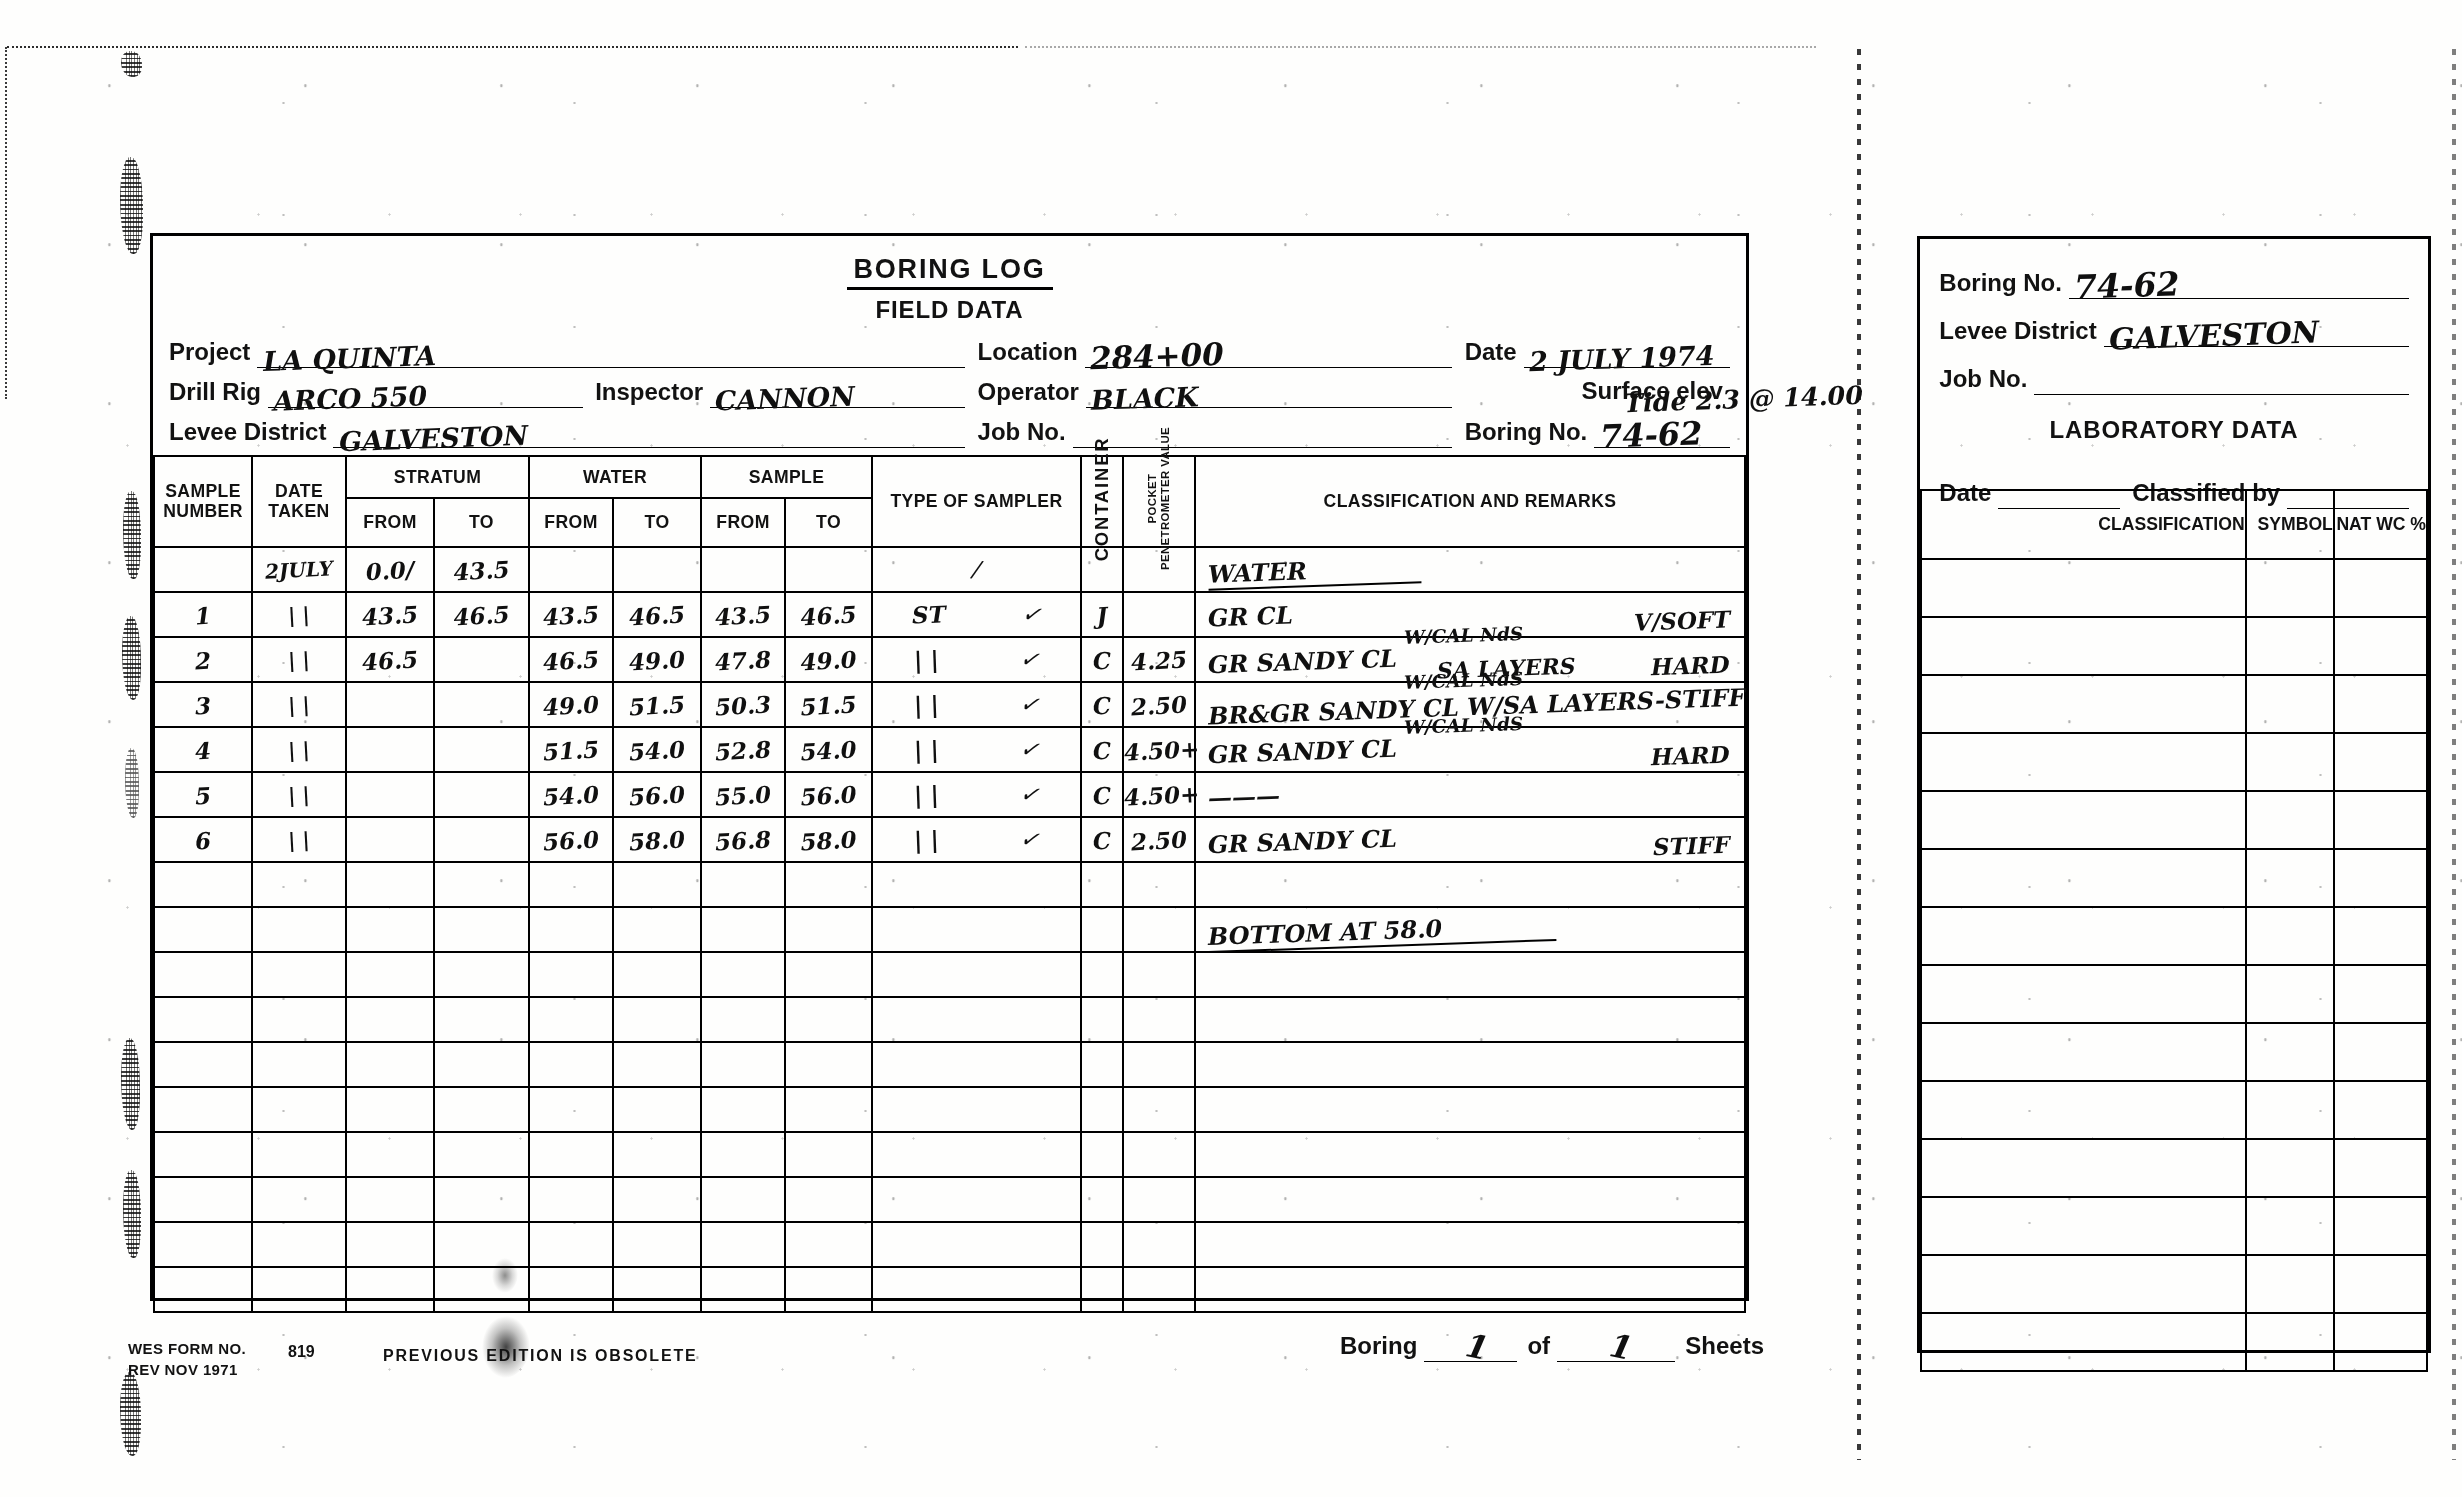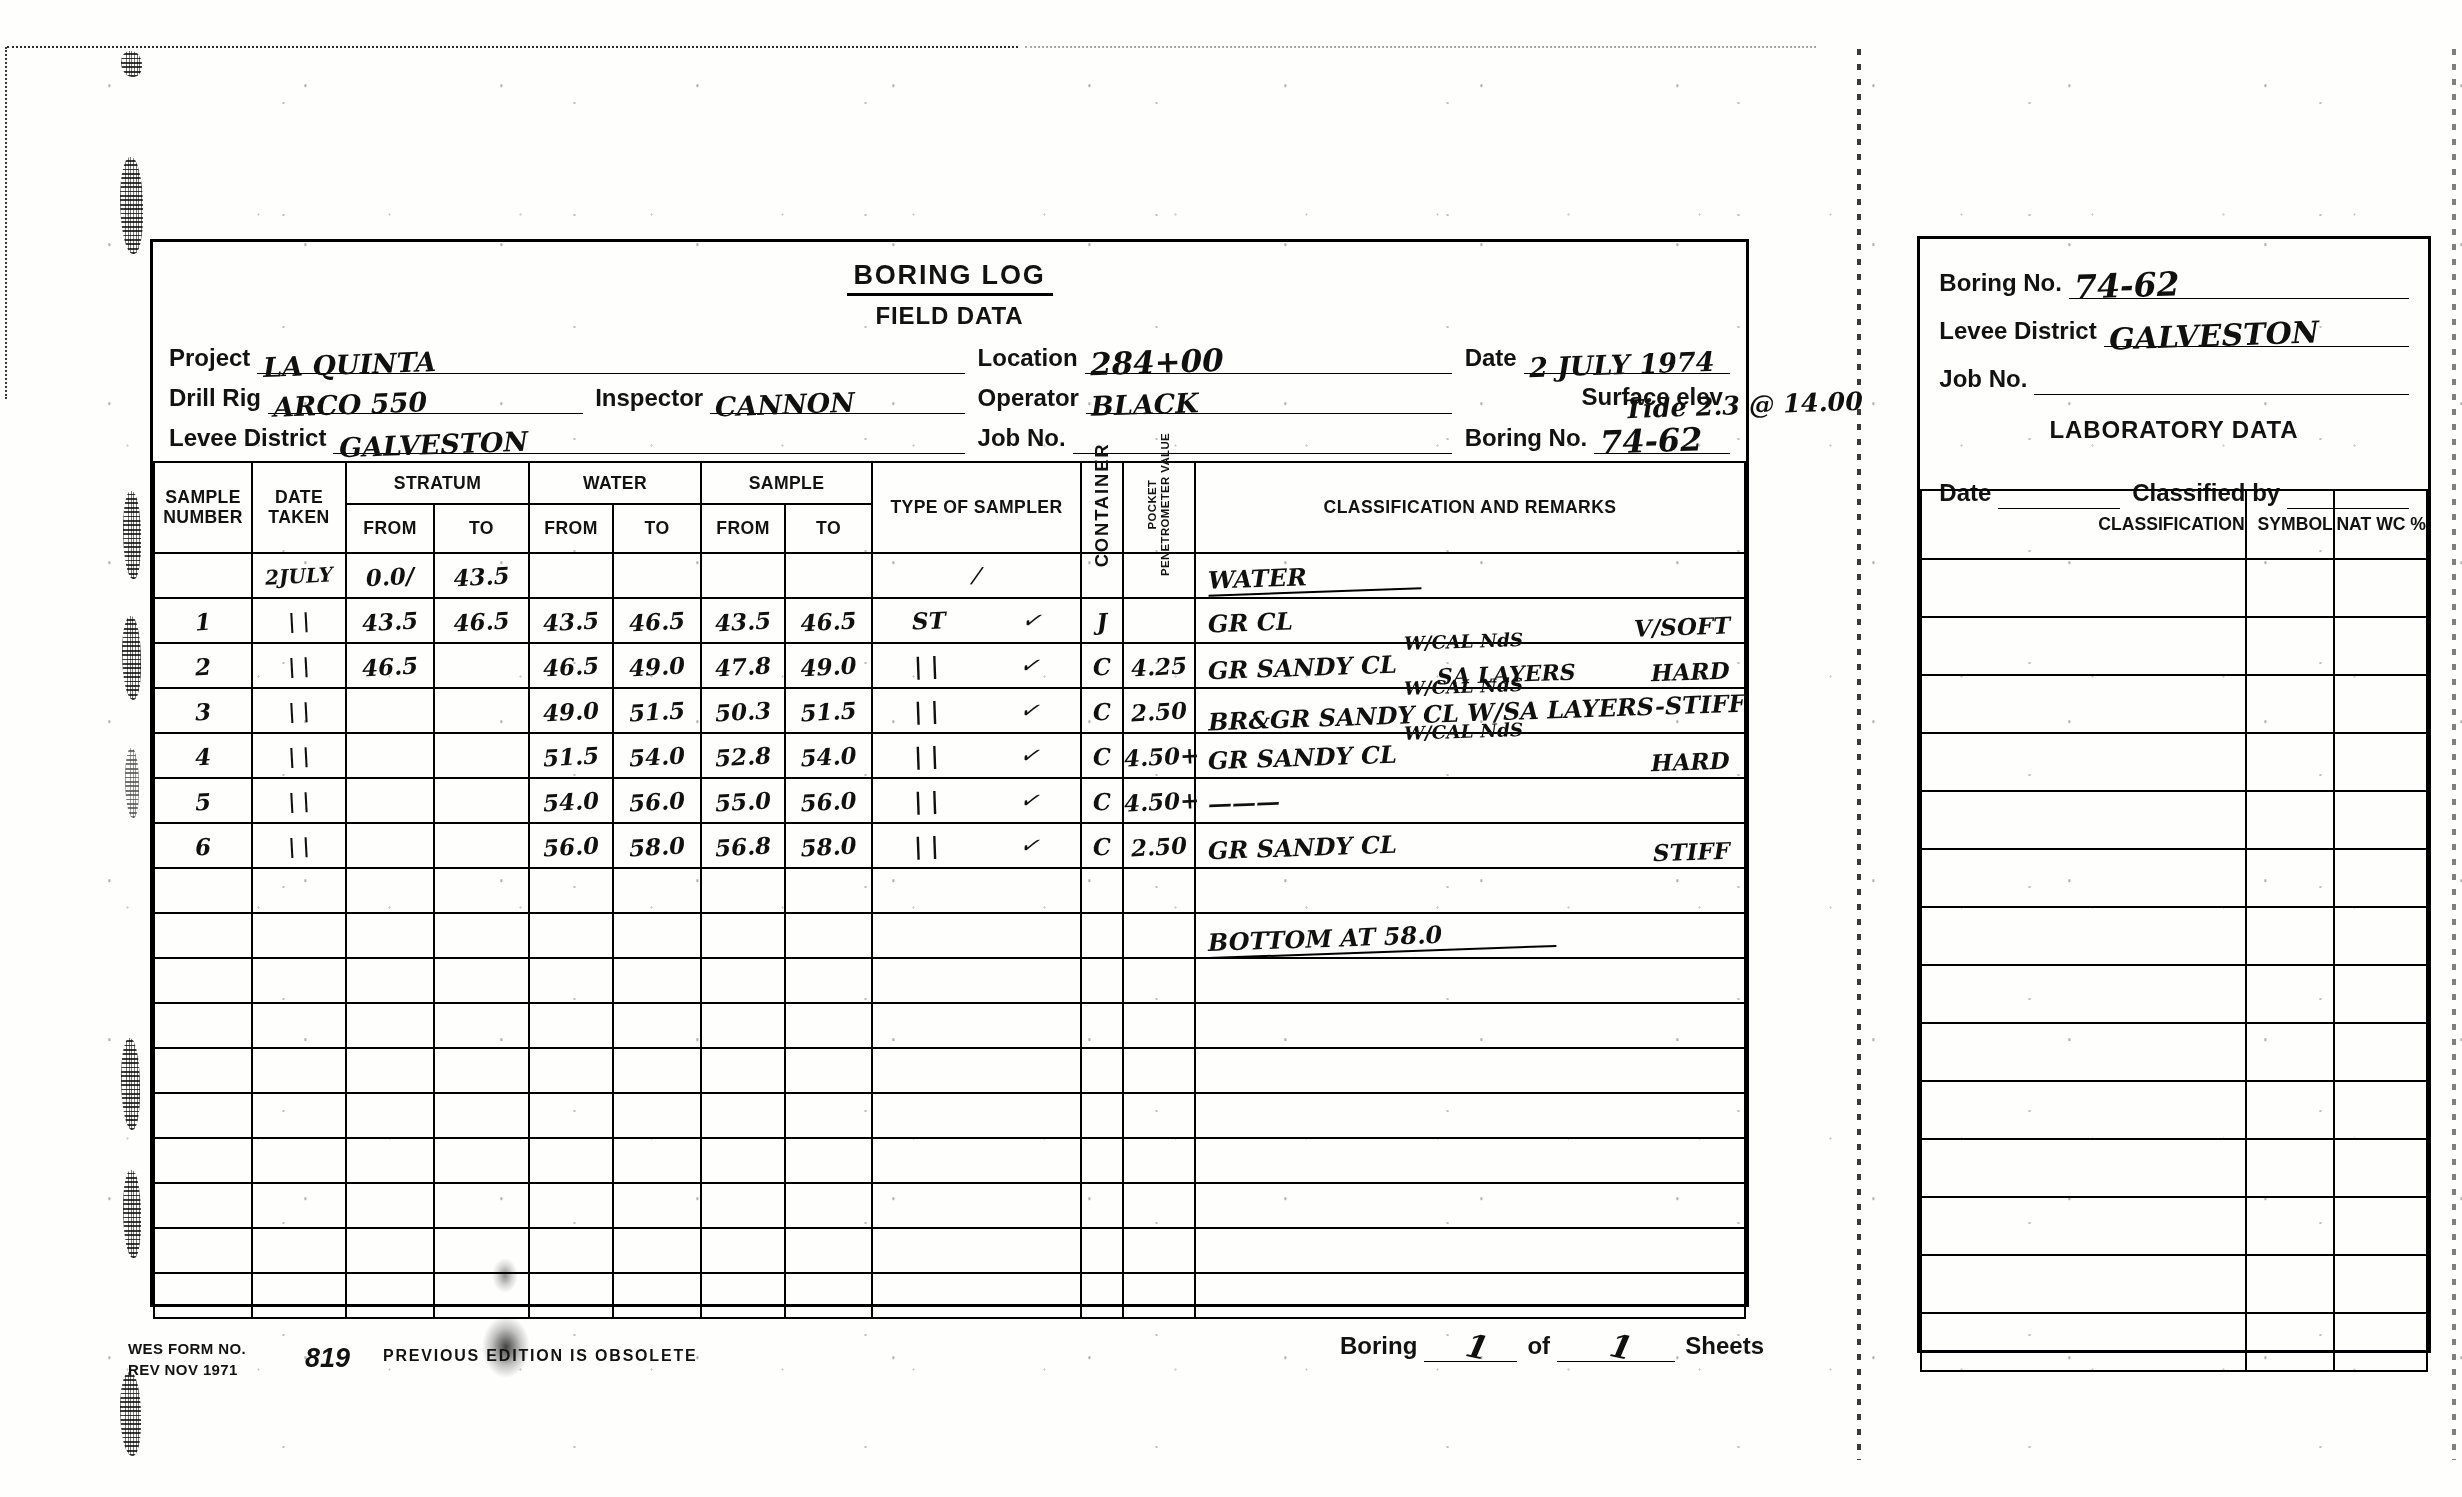--- a/index.html
+++ b/index.html
@@ -20,21 +20,21 @@
   .smudge{position:absolute;border-radius:45% 55% 40% 60%;
         background:repeating-linear-gradient(0deg,rgba(10,10,10,.8) 0 1.8px,transparent 1.8px 4.4px),
                    repeating-linear-gradient(90deg,rgba(10,10,10,.55) 0 0.9px,transparent 0.9px 2.6px);}
   .stain{position:absolute;background:radial-gradient(closest-side,rgba(20,20,20,.8),rgba(20,20,20,.25) 60%,transparent);border-radius:50% 40% 55% 45%;}
 
   
   .hw{font-family:"DejaVu Serif","Liberation Serif",serif;font-style:italic;font-weight:700;
       color:#101010;display:inline-block;transform:rotate(-2deg);white-space:nowrap;}
 
   
-  .form-main{position:absolute;left:150px;top:239px;width:1599px;height:1068px;
+  .form-main{position:absolute;left:150px;top:233px;width:1599px;height:1068px;
              border:3.5px solid #000;box-sizing:border-box;display:flex;flex-direction:column;background:transparent;}
   .title-block{height:98px;text-align:center;padding-top:17.6px;box-sizing:border-box;}
   .ttl{display:inline-block;font-size:27px;font-weight:700;letter-spacing:1.8px;border-bottom:3.5px solid #000;padding:0 7px 2.6px;}
   .sub{font-size:24px;font-weight:600;letter-spacing:0.9px;margin-top:6.2px;}
 
   .info-block{height:134px;box-sizing:border-box;padding:3.5px 16px 7px;display:flex;flex-direction:column;justify-content:space-between;}
   .irow{display:flex;height:40px;align-items:flex-end;}
   .seg{display:flex;align-items:flex-end;box-sizing:border-box;padding-right:12.3px;}
   .lbl{font-size:24px;font-weight:600;white-space:nowrap;padding:0 7px 1.8px 0;}
   .val{flex:1;border-bottom:1.8px solid #000;position:relative;height:37px;}
@@ -56,21 +56,21 @@
   .class-cell .cmid{position:absolute;left:44%;bottom:0;font-size:22px;}
   .class-cell .cright{position:absolute;right:14px;bottom:1.8px;font-size:23px;}
   .class-cell .cabove{position:absolute;left:38%;top:-13px;font-size:18.5px;z-index:3;}
   .vt{position:absolute;left:50%;top:50%;transform:translate(-50%,-60%) rotate(-90deg);
       text-align:center;line-height:1.1;}
   .vt.container{width:150px;font-size:18.5px;letter-spacing:1.8px;}
   .vt.pocket{width:148px;font-size:11.4px;letter-spacing:0.4px;}
 
   
   .wes{position:absolute;left:128px;top:1338px;font-size:15px;font-weight:700;line-height:1.4;letter-spacing:0.4px;}
-  .formno{position:absolute;left:305px;top:1343px;font-size:27px;font-weight:700;font-style:italic;}
+  .formno{position:absolute;left:288px;top:1343px;font-size:16px;font-weight:700;}
   .obsolete{position:absolute;left:383px;top:1347px;font-size:16px;font-weight:600;letter-spacing:1.8px;}
   .sheetline{position:absolute;left:1340px;top:1326px;display:flex;align-items:flex-end;width:431px;}
   .sheetline .lbl{font-size:24px;}
   .sheetline .slot{border-bottom:1.8px solid #000;height:35px;position:relative;}
   .sheetline .slot .hw{position:absolute;left:45%;bottom:-5.3px;font-size:32px;transform:rotate(12deg);}
 
   
   .lab{position:absolute;left:1917px;top:236px;width:514px;height:1117px;border:3.5px solid #000;
        box-sizing:border-box;display:flex;flex-direction:column;}
   .lab-head{height:250px;box-sizing:border-box;padding:14px 19.3px 5.3px;}

